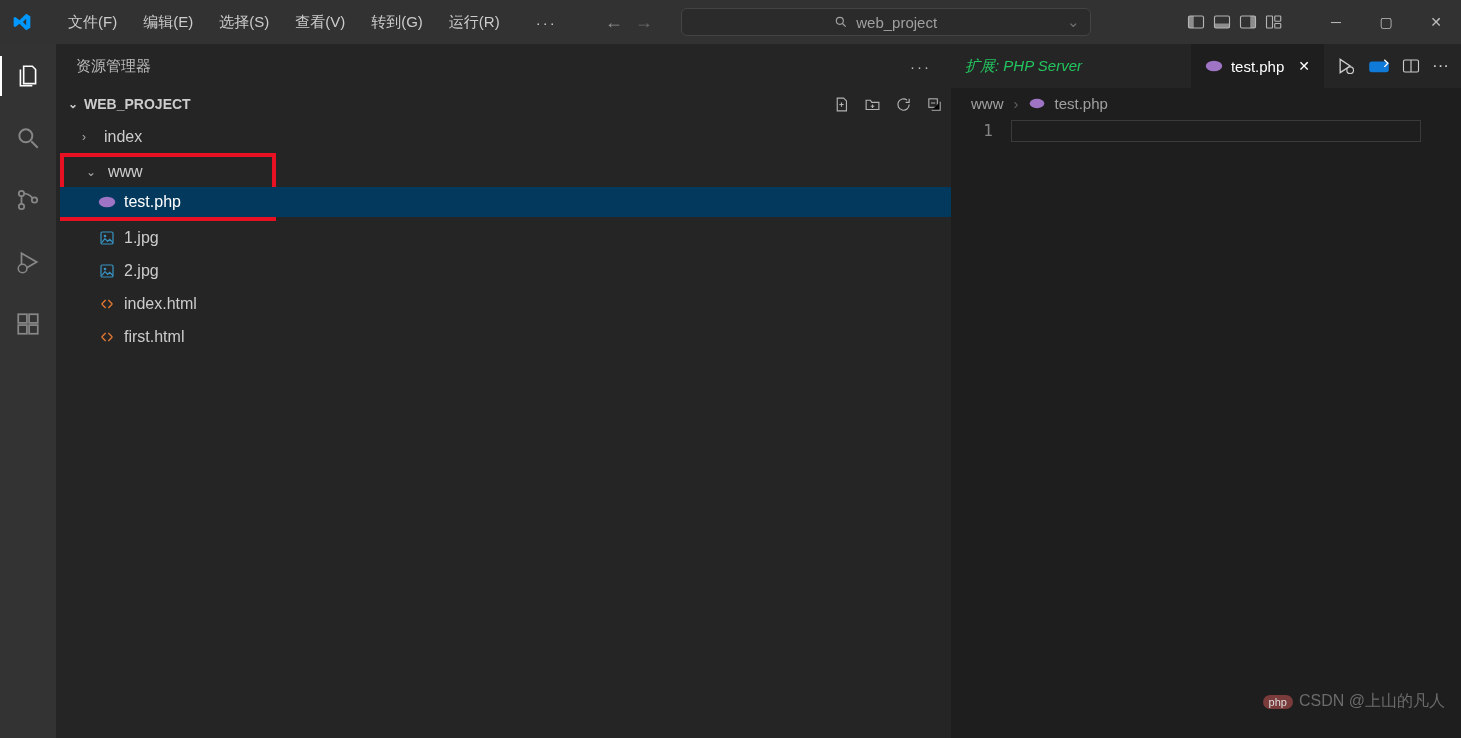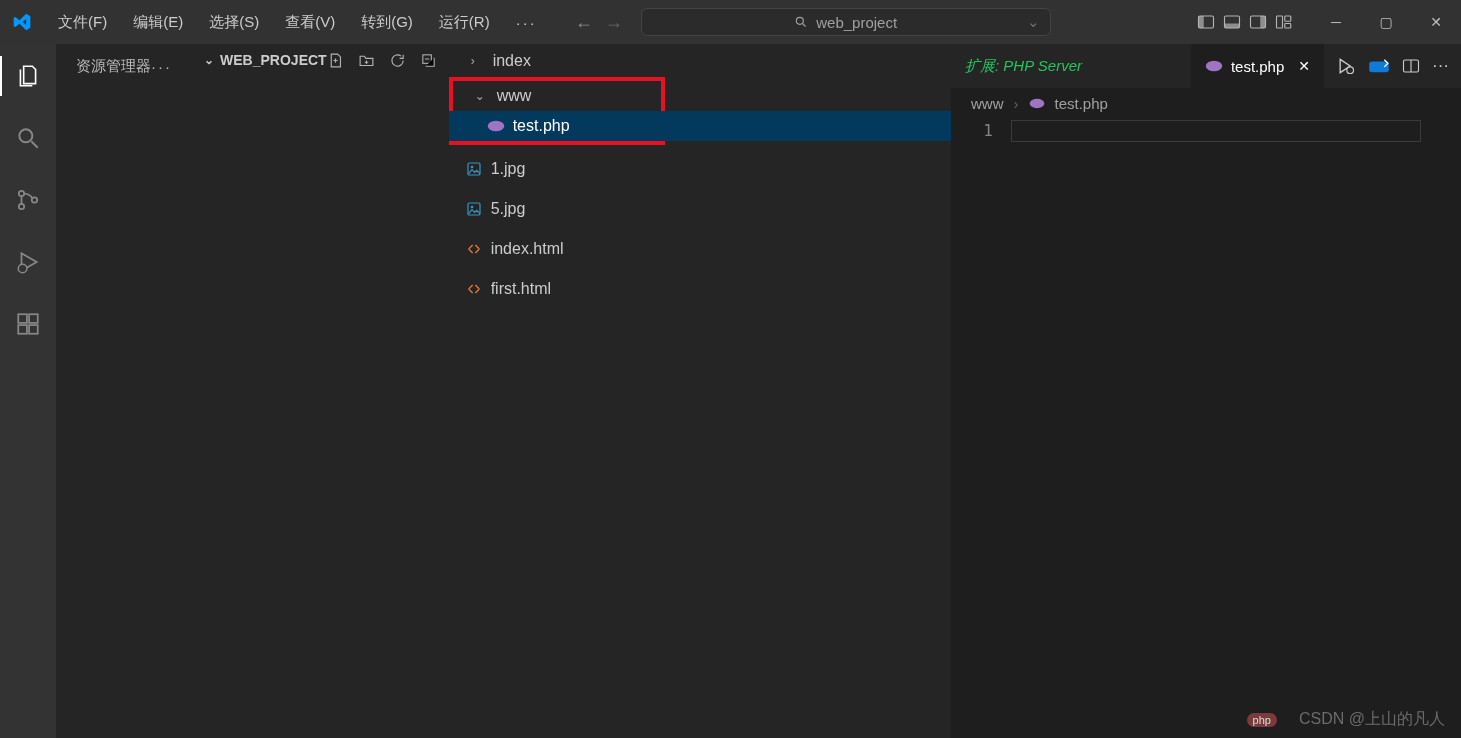--- a/index.html
+++ b/index.html
@@ -1,19 +1,19 @@
 <!DOCTYPE html>
 <html><head>
 <meta charset="utf-8">
 <style>
 * { margin:0; padding:0; box-sizing:border-box; font-family:"Segoe UI","Microsoft YaHei",sans-serif; user-select:none; }
 html,body { width:1461px; height:738px; background:#1e1e1e; color:#cccccc; overflow:hidden; }
 
 
-.titlebar { height:44px; background:#323233; display:flex; align-items:center; font-size:15px; }
+.titlebar { height:44px; background:#323233; display:flex; align-items:center; font-size:15px;gap:10px; }
 .titlebar .logo { width:44px; display:flex; align-items:center; justify-content:center; }
 .titlebar .menu { display:flex; gap:10px; margin-left:6px; }
 .titlebar .menu span { padding:4px 8px; cursor:default; }
 .titlebar .overflow { margin-left:10px; letter-spacing:2px; padding:0 8px; }
 .titlebar .nav { display:flex; align-items:center; gap:12px; margin-left:30px; }
 .titlebar .nav span { opacity:.6; font-size:18px; }
 .titlebar .search { flex:0 0 410px; margin-left:18px; height:28px; border:1px solid #444; border-radius:6px; background:#2b2b2c; display:flex; align-items:center; justify-content:center; gap:8px; color:#a0a0a0; position:relative; }
 .titlebar .search .chev { position:absolute; right:10px; opacity:.6; }
 .titlebar .spacer { flex:1; }
 .titlebar .layout-btns { display:flex; gap:8px; margin-right:18px; }
@@ -22,30 +22,30 @@
 .titlebar .win-btns span { width:50px; text-align:center; font-size:14px; opacity:.9; }
 
 
 .body { display:flex; height:694px; }
 .activitybar { width:56px; background:#333333; display:flex; flex-direction:column; align-items:center; padding-top:16px; gap:30px; }
 .activitybar .item { width:32px; height:32px; display:flex; align-items:center; justify-content:center; opacity:.55; position:relative; }
 .activitybar .item.active { opacity:1; }
 .activitybar .item.active::before { content:""; position:absolute; left:-12px; top:-4px; width:2px; height:40px; background:#fff; }
 
 
-.sidebar { width:895px; background:#252526; display:flex; flex-direction:row; }
+.sidebar { width:895px; background:#252526; display:flex; flex-direction:column; }
 .side-hdr { height:44px; display:flex; align-items:center; padding:0 20px; color:#bbbbbb; font-size:15px; }
 .side-hdr .dots { margin-left:auto; letter-spacing:2px; }
 .proj-hdr { height:32px; display:flex; align-items:center; padding:0 8px 0 12px; font-weight:600; font-size:14px; color:#cccccc; }
 .proj-hdr .chev { margin-right:6px; font-size:12px; }
 .proj-hdr .acts { margin-left:auto; display:flex; gap:14px; font-size:16px; opacity:.85; }
 .tree { font-size:16px; }
 .node { height:33px; display:flex; align-items:center; padding-left:20px; gap:8px; }
 .node.d1 { padding-left:26px; }
-.node.d2 { padding-left:20px;margin-top:7px; }
+.node.d2 { padding-left:42px; }
 .node .chev { width:14px; font-size:12px; color:#aaa; }
 .node .ic { width:18px; display:flex; align-items:center; justify-content:center; }
 .node.sel { background:#04395e; color:#fff; }
 .highlight-box { border:4px solid #e81123; margin:0 0 0 4px; width:216px; }
 .highlight-box .node { height:30px; }
 
 
 .editor { flex:1; display:flex; flex-direction:column; background:#1e1e1e; }
 .tabs { height:44px; background:#252526; display:flex; align-items:stretch; }
 .tab { display:flex; align-items:center; padding:0 14px; gap:8px; font-size:15px; }
@@ -55,21 +55,21 @@
 .tab-actions { display:flex; align-items:center; gap:12px; padding:0 12px; }
 .tab-actions span { font-size:17px; }
 .crumbs { height:30px; display:flex; align-items:center; padding-left:20px; gap:10px; font-size:15px; color:#a0a0a0; }
 .crumbs .sep { opacity:.5; }
 .code { display:flex; padding-top:2px; }
 .gutter { width:60px; text-align:right; padding-right:18px; color:#858585; font-size:16px; font-family:Consolas,monospace; line-height:22px; }
 .codeline { flex:1; }
 .codeline .line { height:22px; border:1px solid #3a3a3a; margin-right:40px; }
 
 
-.wm { position:absolute; right:16px; bottom:8px; color:#6b6b6b; font-size:16px; display:flex; align-items:center; gap:22px; }
+.wm { position:absolute; right:16px; bottom:26px; color:#6b6b6b; font-size:16px; display:flex; align-items:center; gap:6px; }
 .wm .badge { background:#7a3b3b; color:#ddd; font-size:11px; padding:1px 6px; border-radius:8px; }
 
 svg { display:block; }
 .php-ic { color:#a074c4; }
 .img-ic { color:#3794c4; }
 .html-ic { color:#e37933; }
 </style>
 </head>
 <body>
 
@@ -240,21 +240,21 @@
         <span>1.jpg</span>
       </div>
       <div class="node d2">
         <span class="ic img-ic">
             <svg width="16" height="16" viewBox="0 0 24 24">
               <rect x="3" y="3" width="18" height="18" rx="2" fill="none" stroke="#3794c4" stroke-width="1.8"></rect>
               <circle cx="9" cy="9" r="2" fill="#3794c4"></circle>
               <path d="M4 19l5-6 4 4 3-3 5 5" fill="none" stroke="#3794c4" stroke-width="1.8"></path>
             </svg>
           </span>
-        <span>5.jpg</span>
+        <span>2.jpg</span>
       </div>
       <div class="node d2">
         <span class="ic html-ic">
             <svg width="16" height="16" viewBox="0 0 24 24">
               <path d="M4 12l6-6M4 12l6 6M20 12l-6-6M20 12l-6 6" stroke="#e37933" stroke-width="2" fill="none"></path>
             </svg>
           </span>
         <span>index.html</span>
       </div>
       <div class="node d2">

